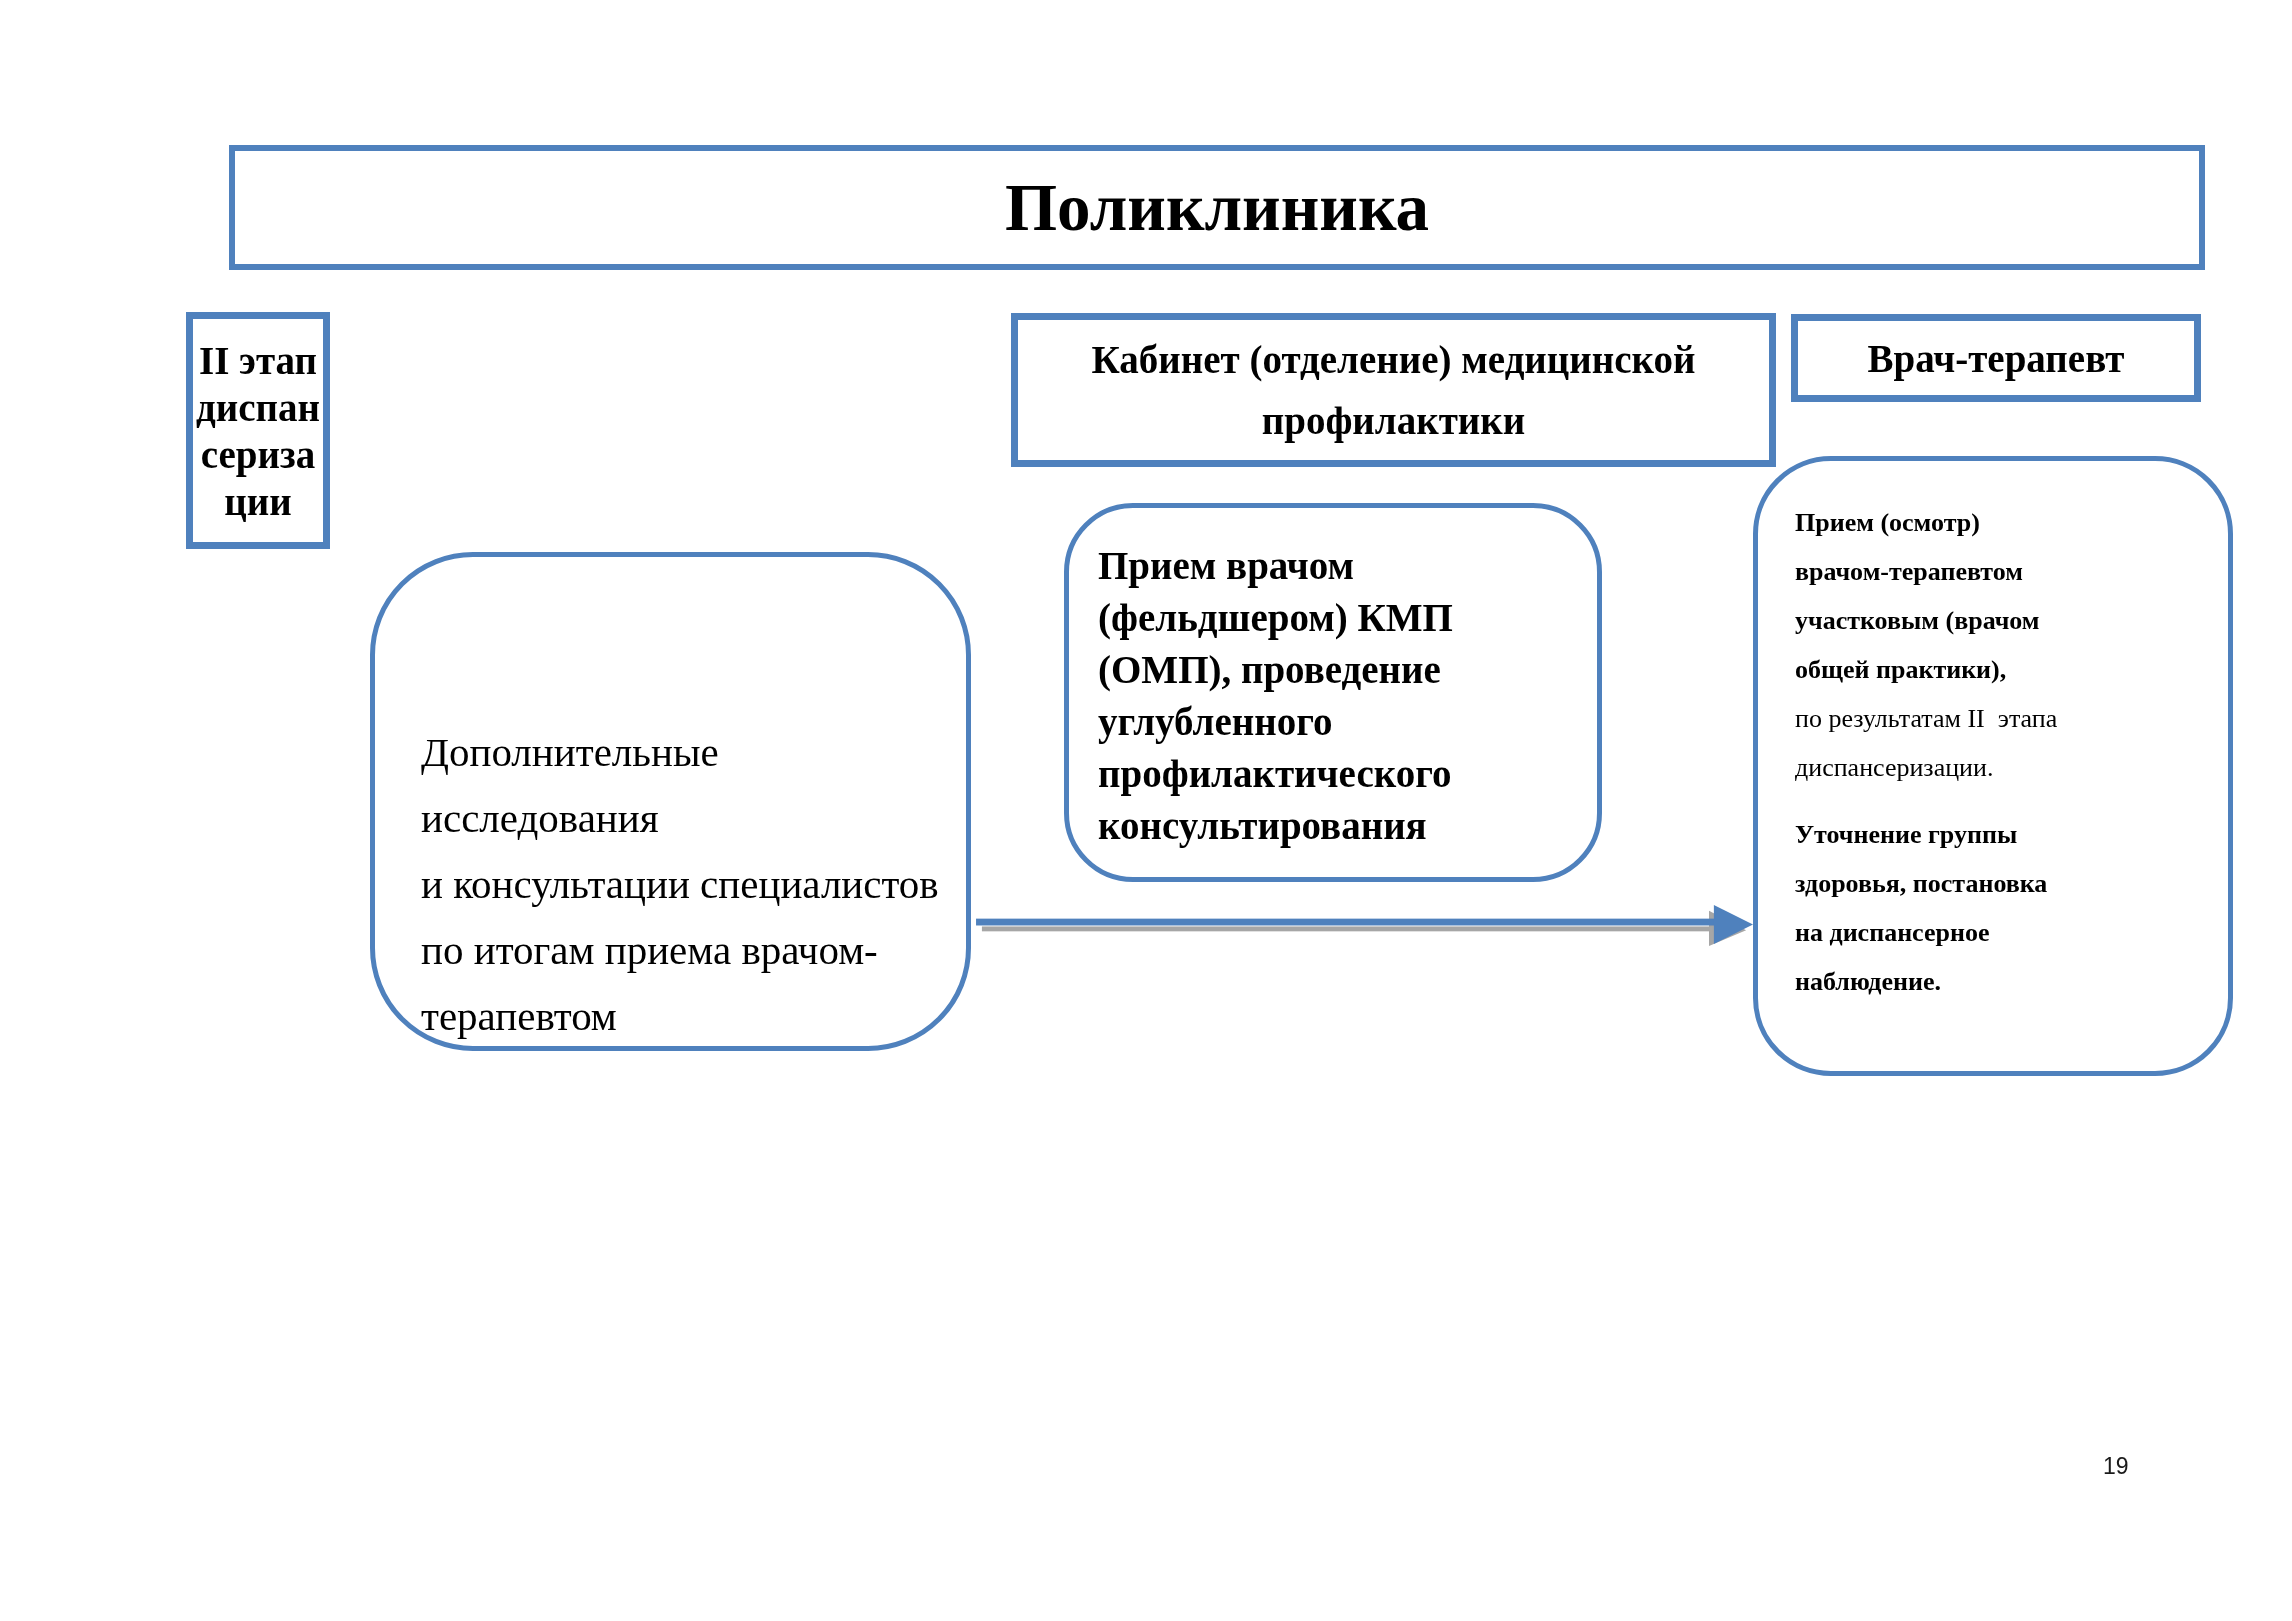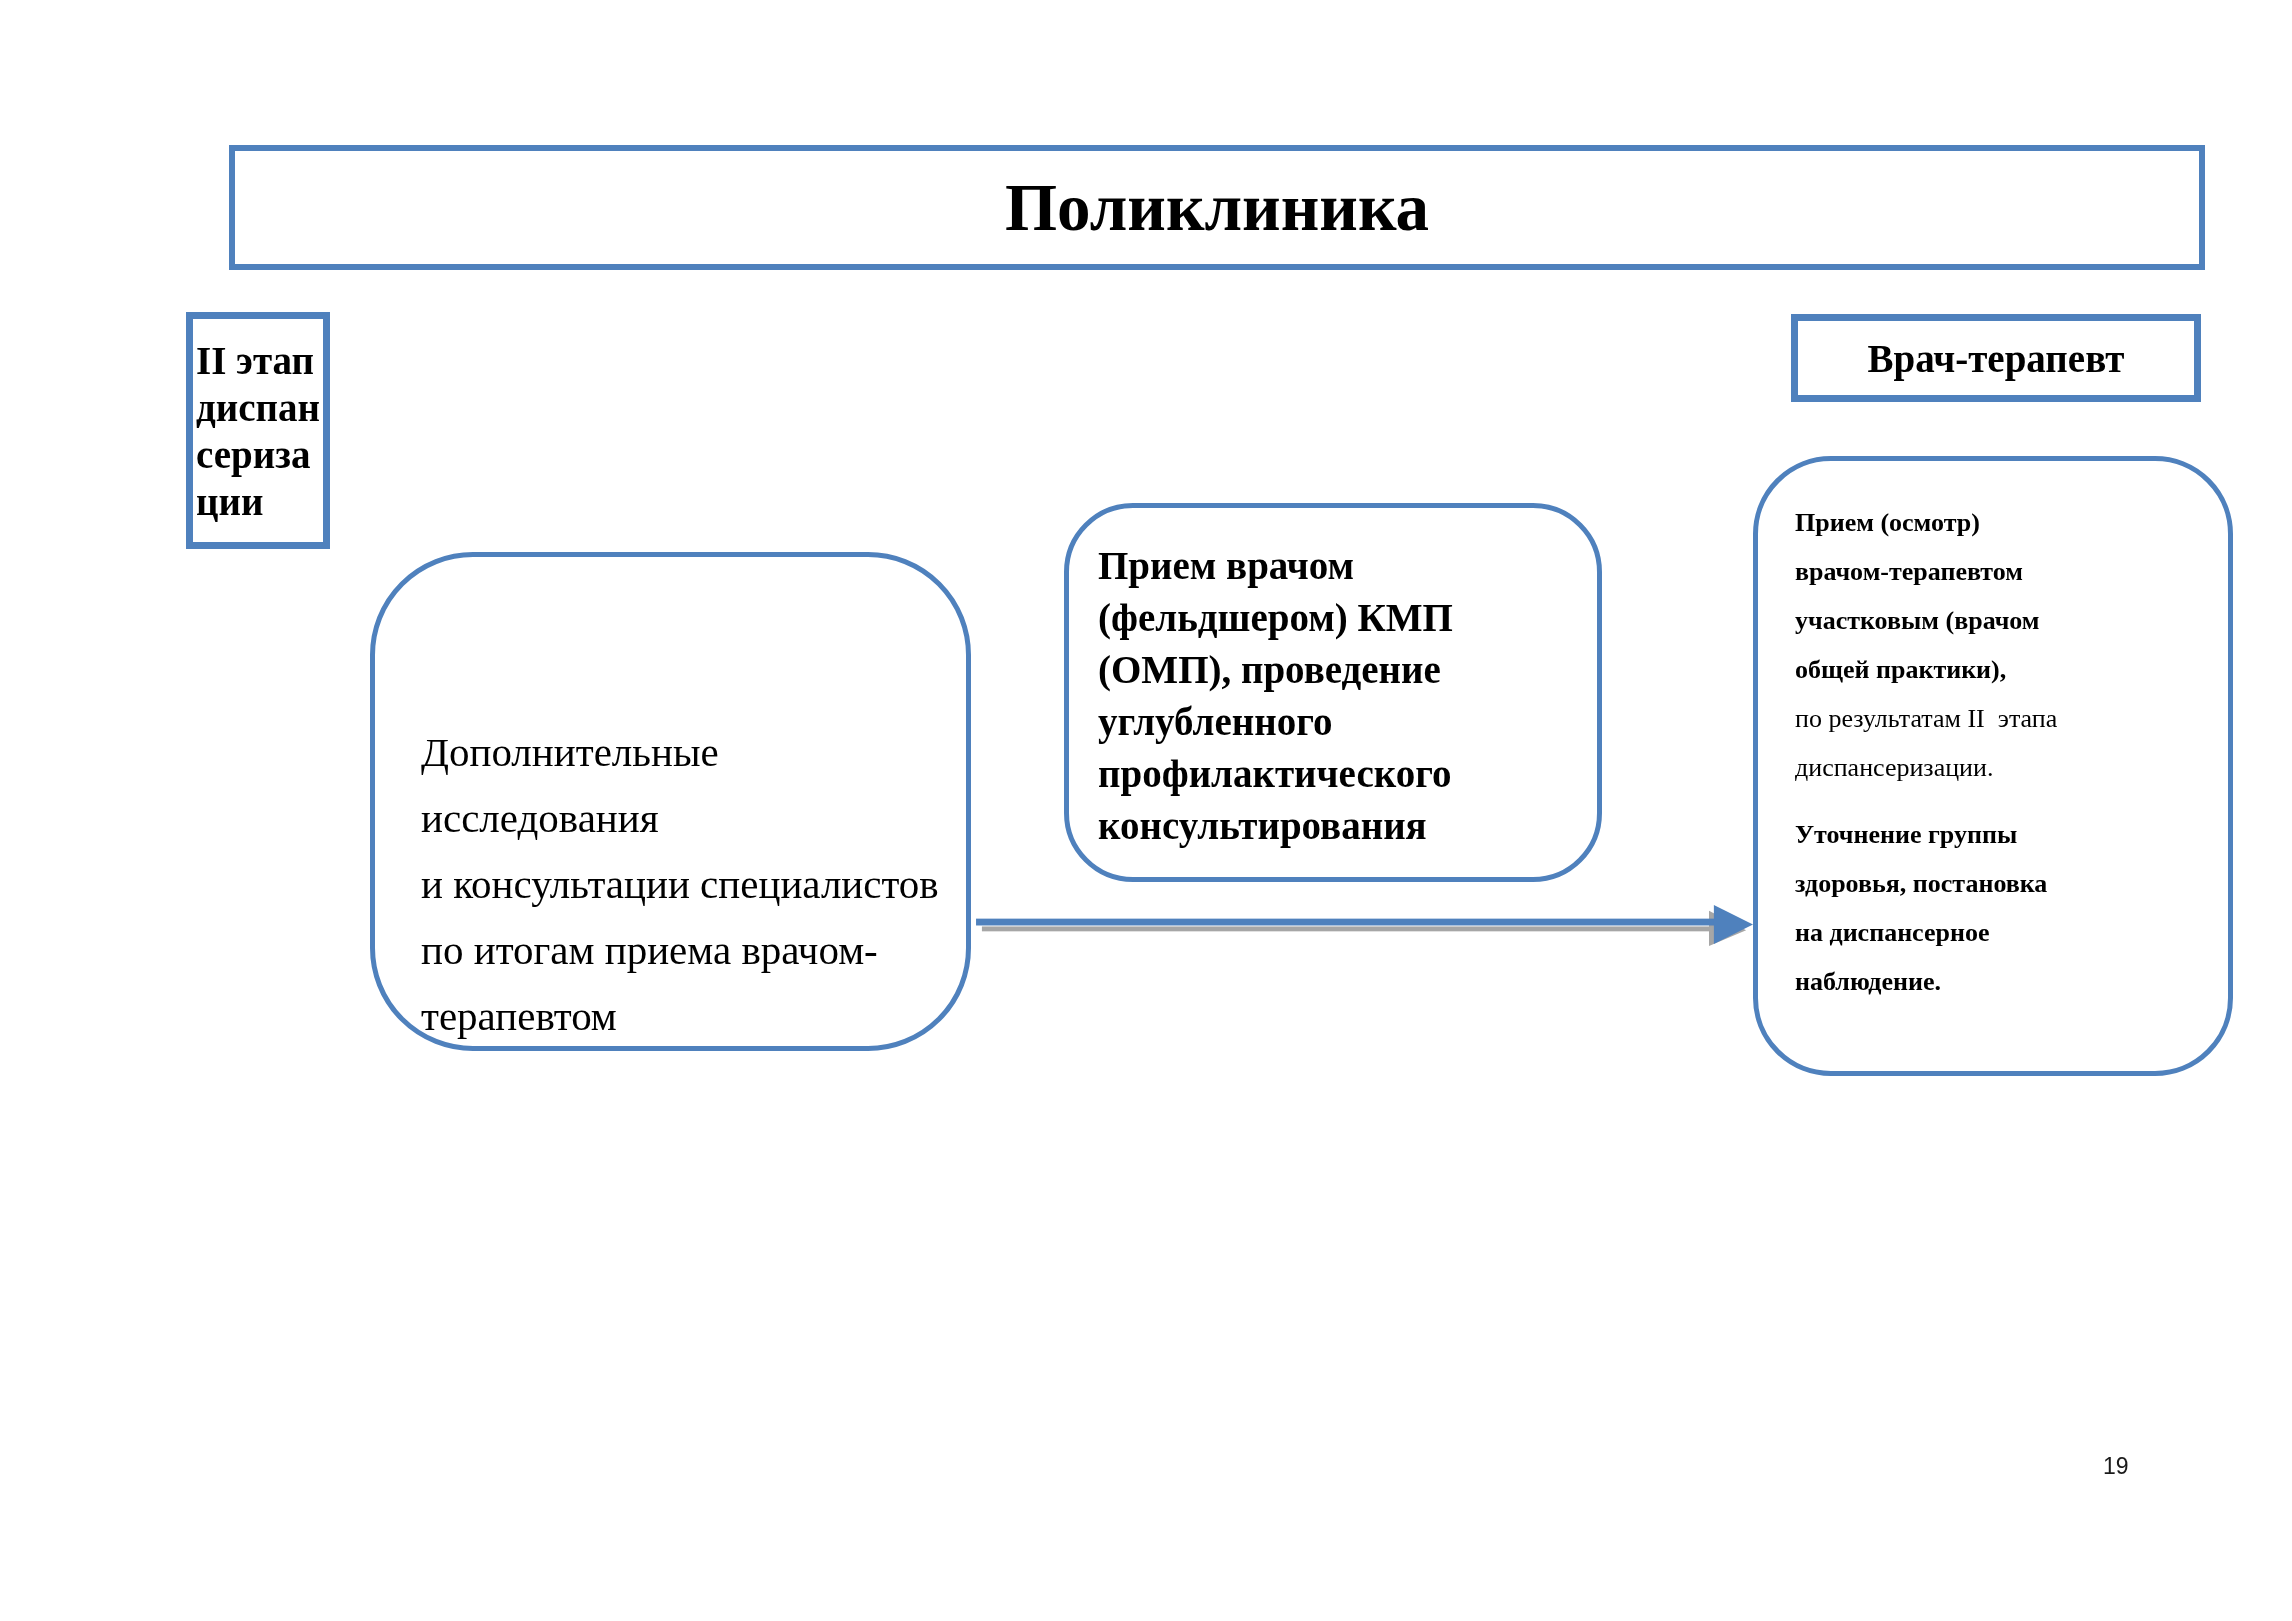--- a/index.html
+++ b/index.html
@@ -24,20 +24,21 @@
 
   
   .box {
     position: absolute;
     box-sizing: border-box;
     border: 7.8px solid #4f81bd;
     background: #ffffff;
     display: flex;
     align-items: center;
     justify-content: center;
+    text-align: center;
   }
   .title-box {
     left: 229px; top: 145px; width: 1976px; height: 125px;
     border-width: 6.9px;
   }
   .title-text {
     font-size: 67px;
     font-weight: bold;
     line-height: 1;
   }
@@ -104,20 +105,24 @@
   </div>
 
   <div class="box stage-box">
     <span class="pre">II этап
 диспан
 сериза
 ции</span>
   </div>
 
 
+  <div class="box header-box header-prevention">
+    <span class="pre">Кабинет (отделение) медицинской
+профилактики</span>
+  </div>
 
   <div class="box header-box header-therapist">
     <span class="pre">Врач-терапевт</span>
   </div>
 
   <div class="rbox node-additional">
     <span class="pre regular">Дополнительные исследования
 и консультации специалистов
 по итогам приема врачом-
 терапевтом</span>

